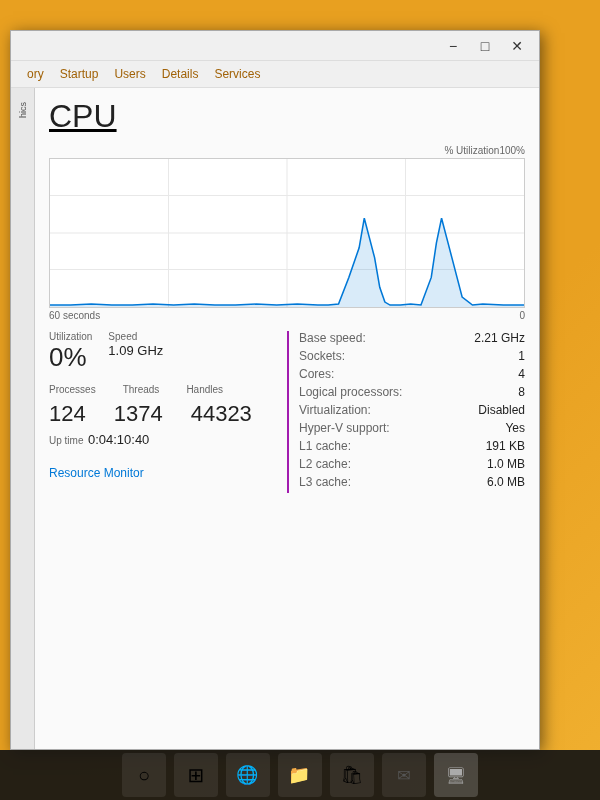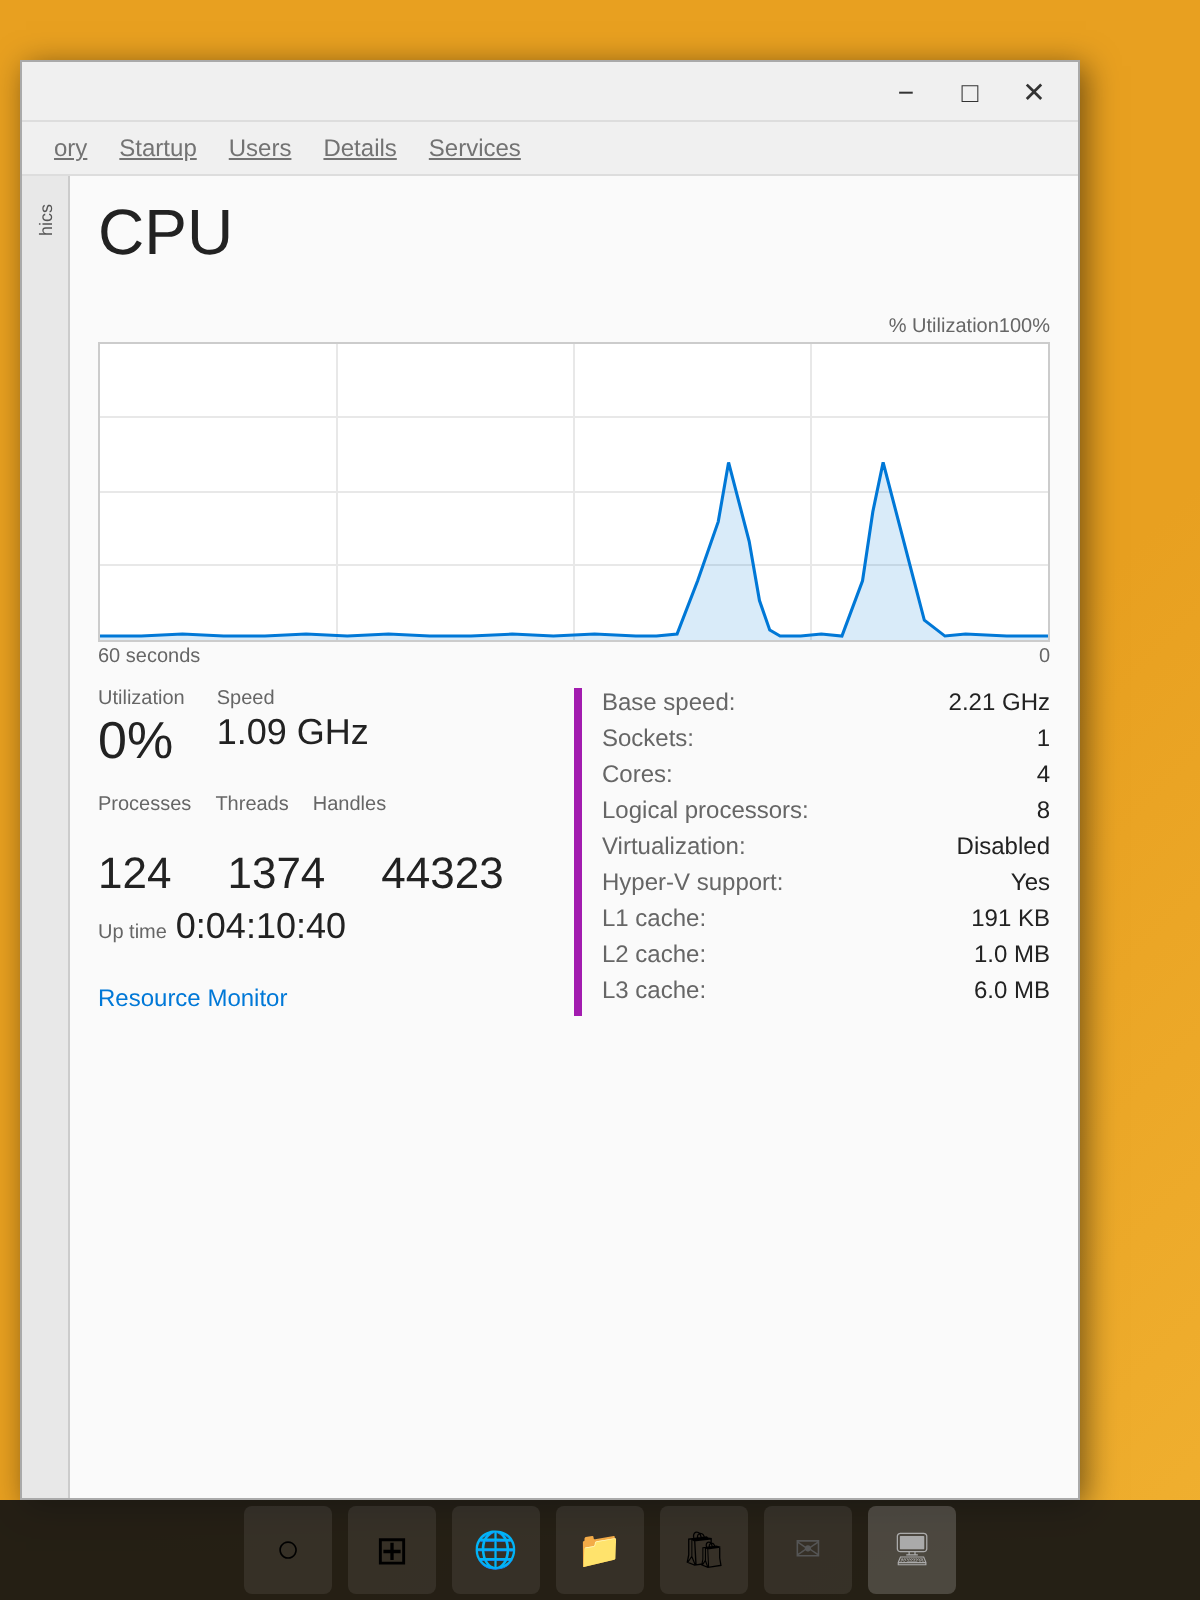--- a/index.html
+++ b/index.html
@@ -68,23 +68,22 @@
       display: flex;
       gap: 0;
       padding: 2px 8px;
       background: #f0f0f0;
       border-bottom: 1px solid #ddd;
       flex-shrink: 0;
     }
     .menu-item {
       padding: 4px 8px;
       font-size: 12px;
-      color: #737373;
+      color: #a16207;
       cursor: pointer;
-      text-decoration: underline;
     }
 
     
     .content {
       display: flex;
       flex: 1;
       overflow: hidden;
     }
 
     
@@ -114,21 +113,22 @@
       padding: 10px 14px;
       overflow-y: auto;
       background: #fafafa;
     }
 
     
     .cpu-header {
       display: flex;
       align-items: flex-end;
       gap: 16px;
-      margin-bottom: 23px;
+      margin-bottom: 10px;
+      text-decoration: underline;
     }
     .cpu-title {
       font-size: 32px;
       font-weight: 300;
       color: #222;
     }
     .cpu-name {
       font-size: 14px;
       color: #333;
     }
@@ -169,39 +169,39 @@
       display: grid;
       grid-template-columns: 1fr 1fr;
       gap: 0;
       margin-top: 10px;
     }
     .stats-left {
       padding-right: 10px;
     }
     .stats-right {
       padding-left: 10px;
-      border-left: 4px solid #a21caf;
+      border-left: 2px solid #a21caf;
     }
 
     .stat-group {
       margin-bottom: 12px;
     }
     .stat-label {
       font-size: 10px;
       color: #666;
       margin-bottom: 1px;
     }
     .stat-value-large {
       font-size: 26px;
       font-weight: 300;
       color: #222;
       line-height: 1.1;
     }
     .stat-value-medium {
-      font-size: 18px;
+      font-size: 13px;
       font-weight: 300;
       color: #222;
     }
 
     .inline-stats {
       display: flex;
       gap: 16px;
       margin-bottom: 12px;
     }
     .inline-stat {
@@ -337,21 +337,21 @@
               <span class="stat-value-large">0%</span>
             </div>
             <div class="inline-stat">
               <span class="stat-label">Speed</span>
               <span class="stat-value-medium">1.09 GHz</span>
             </div>
           </div>
 
           
           <div style="margin-bottom:4px;">
-            <div class="inline-stats" style="gap:12px; margin-bottom:16px;">
+            <div class="inline-stats" style="gap:27px; margin-bottom:6px;">
               <span class="stat-label">Processes</span>
               <span class="stat-label">Threads</span>
               <span class="stat-label">Handles</span>
             </div>
             <div class="inline-stats" style="gap:28px; margin-bottom:0;">
               <span class="stat-value-large" style="font-size:22px;">124</span>
               <span class="stat-value-large" style="font-size:22px;">1374</span>
               <span class="stat-value-large" style="font-size:22px;">44323</span>
             </div>
           </div>

